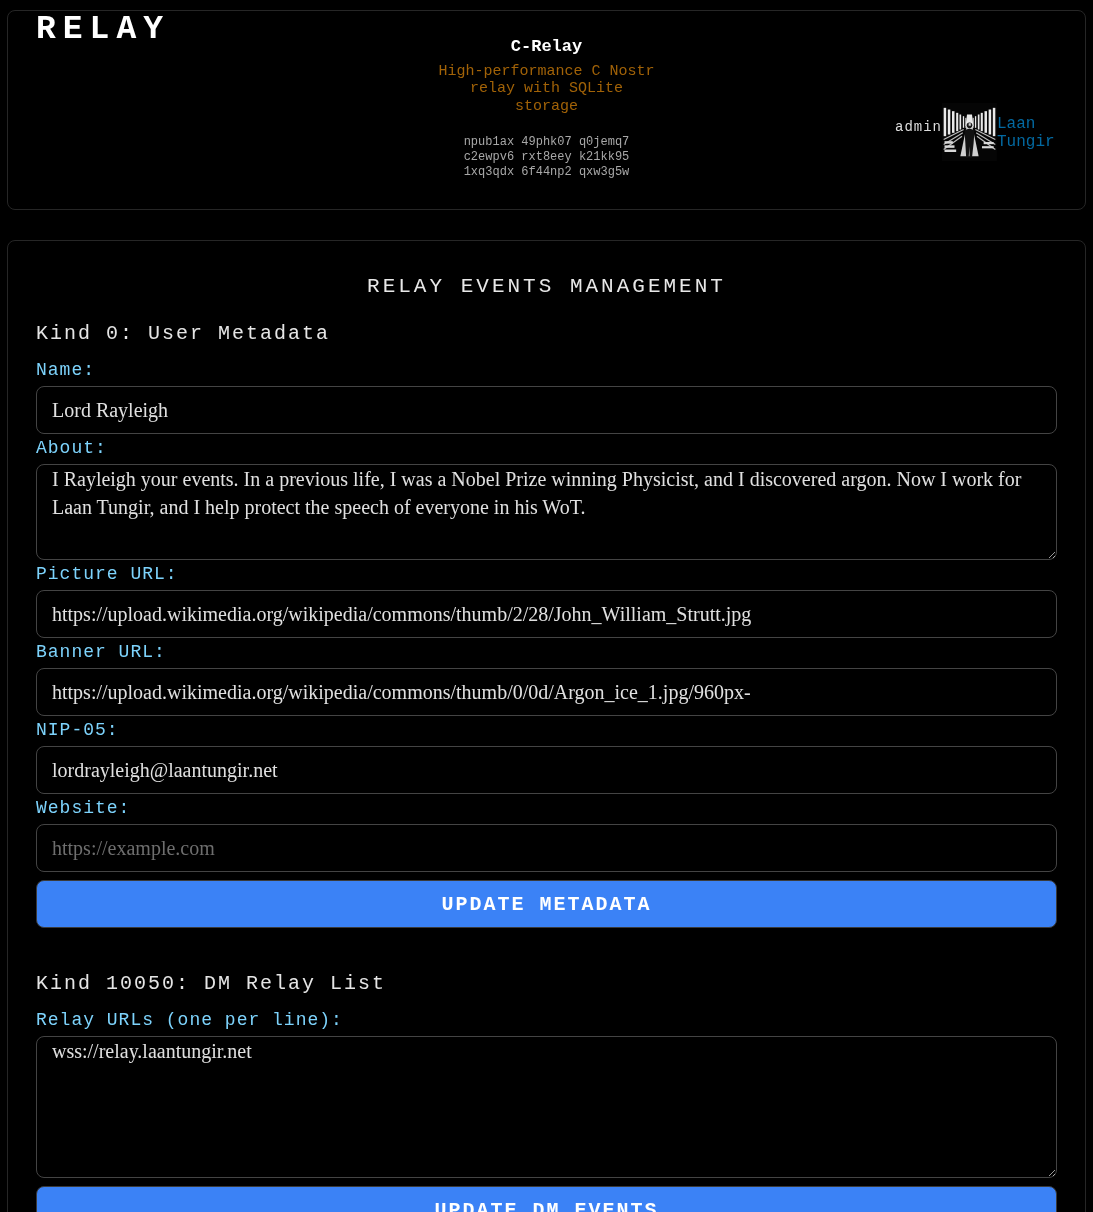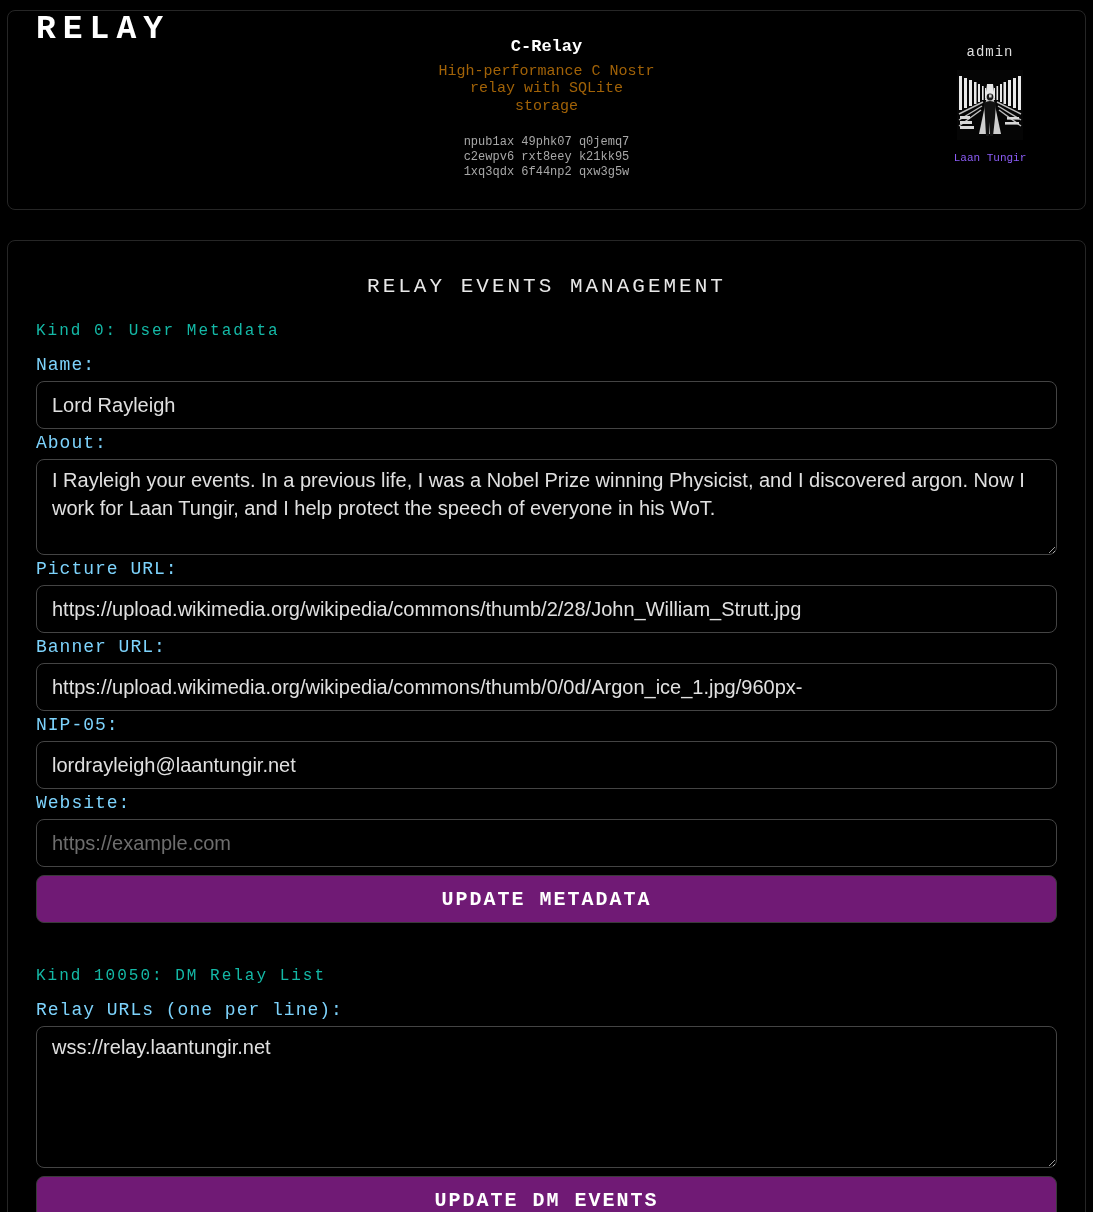--- a/index.html
+++ b/index.html
@@ -31,62 +31,62 @@
   }
   .center-cell { text-align: center; padding-top: 26px; }
   .app-title { font-size: 17px; font-weight: bold; color: #fff; }
   .app-subtitle {
     font-size: 15px; color: #a16207; margin: 7px auto 0;
     width: 224px; line-height: 1.15;
   }
   .npub { margin-top: 20px; font-size: 12px; color: #a8a8a8; line-height: 1.25; }
   .admin-cell {
     margin-left: auto; width: 190px;
-    display: flex; flex-direction: column; align-items: center;
+    display: flex; align-items: center;
     padding-top: 33px;
   }
   .admin-label { font-size: 14px; letter-spacing: 1px; color: #ddd; }
   .admin-avatar { width: 66px; height: 70px; margin-top: 10px; display: block; }
-  .admin-name { font-size: 11px; color: #8b5cf6; margin-top: 12px; }
+  .admin-name { font-size: 16px; color: #0369a1; margin-top: 12px; }
   
   .main-panel { margin-top: 30px; padding: 24px 28px 80px; }
   .page-title {
     text-align: center; font-size: 21px; letter-spacing: 3px;
     color: #e8e8e8; margin: 10px 0 24px; font-weight: normal;
   }
   .section-heading {
-    font-size: 16px; letter-spacing: 2px; color: #14b8a6;
+    font-size: 20px; letter-spacing: 2px; color: #e5e5e5;
     margin: 6px 0 15px; font-weight: normal;
   }
   .field-label {
     font-size: 18px; letter-spacing: 1px; color: #7dd3fc;
     margin: 4px 0 6px;
   }
   .text-input, .text-area {
     display: block; width: 100%;
     background: #000;
     border: 1px solid #444;
     border-radius: 8px;
     color: #e0e0e0;
-    font-family: Liberation Sans, sans-serif;
+    font-family: Liberation Serif, serif;
     font-size: 20px;
-    padding: 6px 15px;
+    padding: 0 15px;
     outline: none;
     overflow: hidden;
     white-space: nowrap;
   }
   .text-input { height: 48px; }
   .text-area { line-height: 1.4; white-space: pre-wrap; overflow: auto; }
   .text-area.about-area { height: 96px; }
   .text-area.relays-area { height: 142px; }
   ::placeholder { color: #6e6e6e; opacity: 1; }
   .action-button {
     display: block; width: 100%; height: 48px;
     margin-top: 8px;
-    background: #701a75;
+    background: #3b82f6;
     border: 1px solid #3a3a3a;
     border-radius: 8px;
     color: #fff;
     font-family: inherit;
     font-size: 20px; font-weight: bold; letter-spacing: 2px;
     cursor: pointer;
   }
   .section-gap { height: 38px; }
 </style>
 </head>

